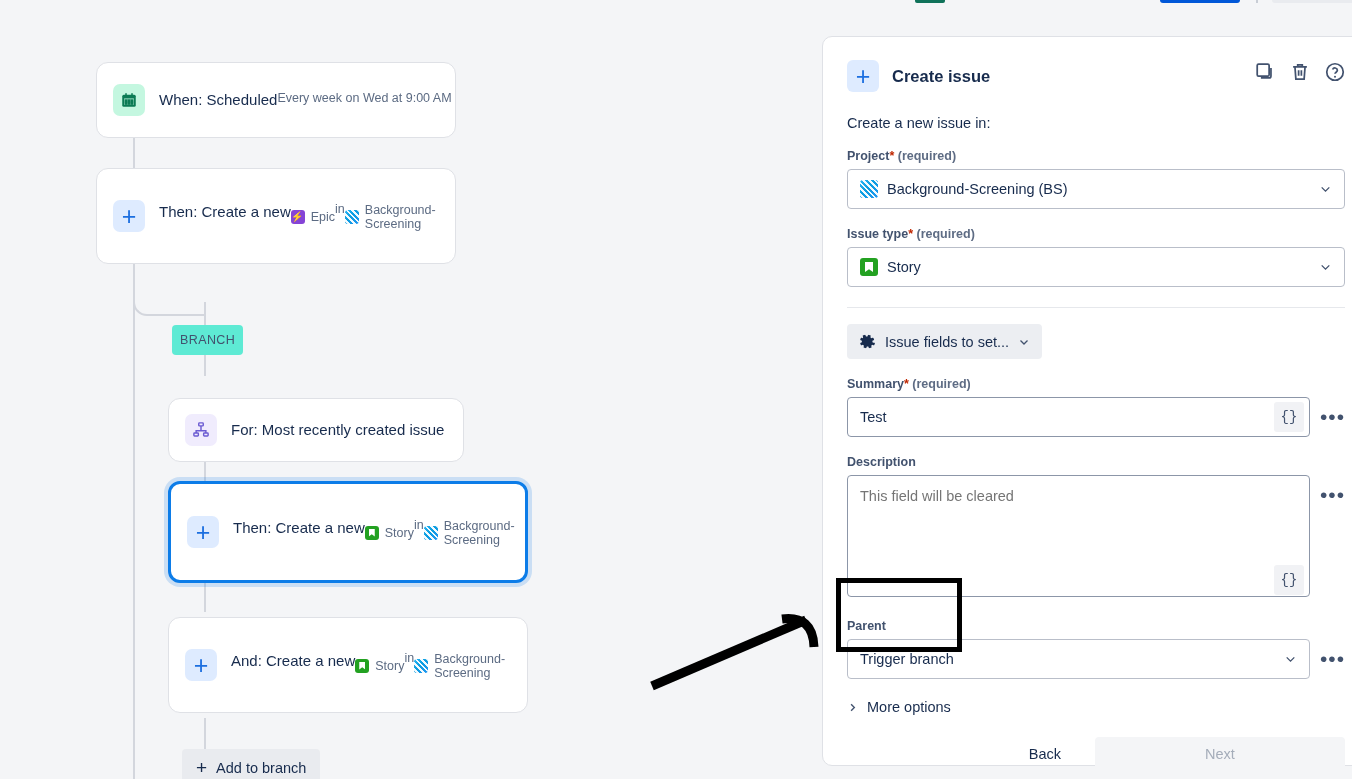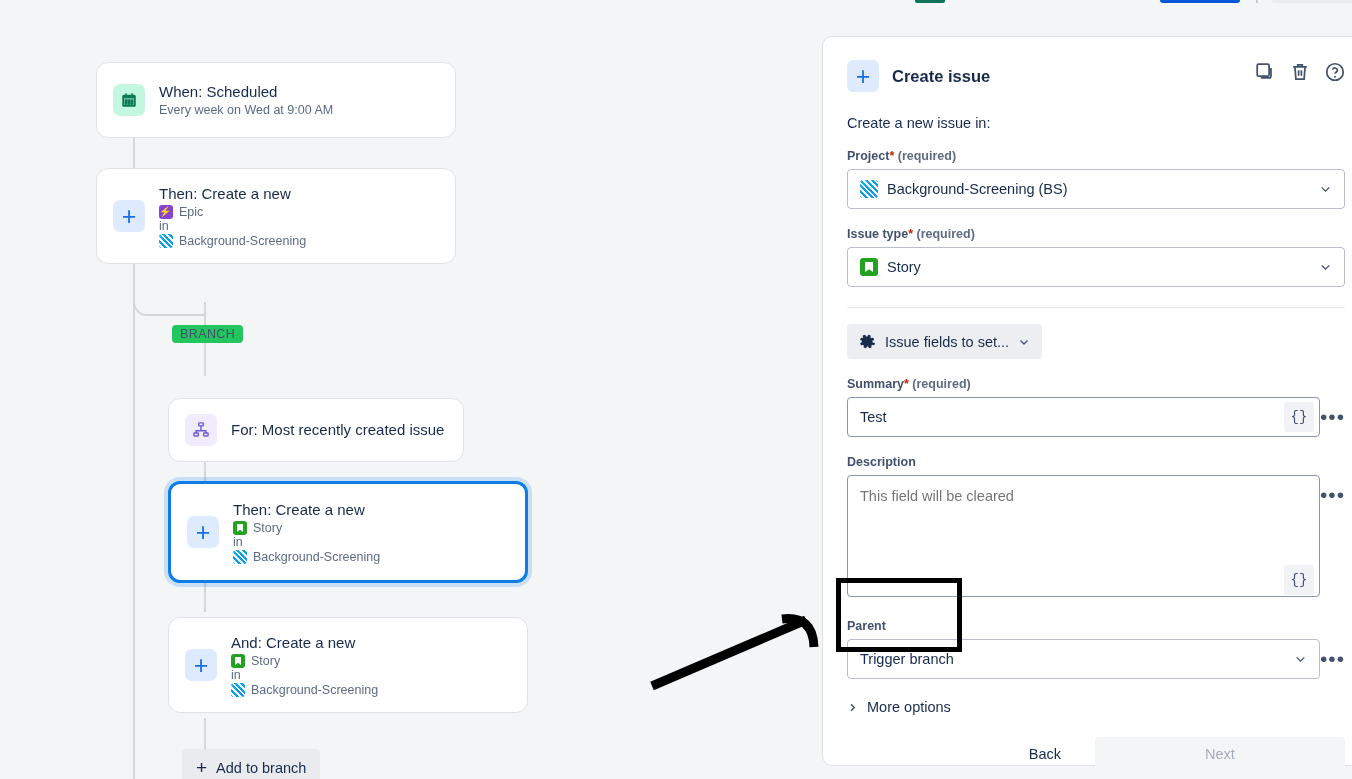--- a/index.html
+++ b/index.html
@@ -53,21 +53,21 @@
     display: flex; align-items: center; justify-content: center;
     flex: 0 0 32px;
   }
   .tile-green { background: #c4f7e0; }
   .tile-blue  { background: #deebff; }
   .tile-purple{ background: #f0ecfd; }
 
   .plus-glyph { color: #1c6fe0; font-size: 25px; line-height: 1; font-weight: 400;
       font-family: "Liberation Sans", sans-serif; }
 
-  .card-body { display: flex; flex-direction: column; min-width: 0; }
+  .card-body { display: flex; flex-direction: row; min-width: 0; }
   .card-title { font-size: 15px; color: #172b4d; line-height: 1.35; white-space: nowrap; }
   .card-sub { font-size: 12.5px; color: #5c6b83; line-height: 1.3; white-space: nowrap; }
   .meta-row { display: flex; align-items: center; gap: 6px; margin-top: 1px; }
   .meta-row .mlabel { font-size: 12.5px; color: #5c6b83; }
   .meta-in { font-size: 12.5px; color: #5c6b83; line-height: 1.15; }
 
   
   .ico14 { width: 14px; height: 14px; border-radius: 3px; flex: 0 0 14px; display:block; }
   .ico-epic { background: #8544d6; position: relative; }
   .ico-epic::after { content: "\26A1"; position: absolute; inset: 0; color: #fff; font-size: 10px;
@@ -80,23 +80,23 @@
     position: relative; overflow: hidden;
   }
   .ico-proj::before {
     content: ""; position: absolute; inset: 0;
     background: repeating-linear-gradient(45deg, transparent 0 2px, #ffffff 2px 4px);
     opacity: .95;
   }
 
   .branch-pill {
     position: absolute;
-    background: #22c55e; color: #42526e;
+    background: #5eead4; color: #42526e;
     font-size: 12.5px; letter-spacing: .4px;
-    padding: 2px 8px; border-radius: 4px;
+    padding: 8px 8px; border-radius: 4px;
   }
 
   .add-branch {
     position: absolute;
     background: #e9ebef; color: #172b4d;
     border-radius: 4px; border: none;
     display: flex; align-items: center; gap: 9px;
     padding: 9px 14px; font-size: 14.5px;
     font-family: "Liberation Sans", sans-serif; cursor: pointer;
   }
@@ -143,21 +143,21 @@
   .divider { height: 1px; background: #e6e8ec; margin: 20px 0 0 0; }
 
   .choose-btn {
     margin-top: 16px;
     display: inline-flex; align-items: center; gap: 9px;
     background: #eceef2; border: none; border-radius: 4px;
     padding: 9px 12px; cursor: pointer;
     font-size: 14.5px; color: #172b4d; font-family: "Liberation Sans", sans-serif;
   }
 
-  .field-row { display: flex; align-items: flex-start; }
+  .field-row { display: flex; align-items: flex-start; gap: 10px; }
   .field-row .grow { flex: 1 1 auto; min-width: 0; }
   .dots {
     color: #42526e; font-size: 21px; line-height: 1;
     letter-spacing: 1px; cursor: pointer; flex: 0 0 auto;
     padding-top: 9px; user-select: none;
   }
 
   .input-wrap { position: relative; width: 100%; }
   .input-field {
     width: 100%; height: 40px;

